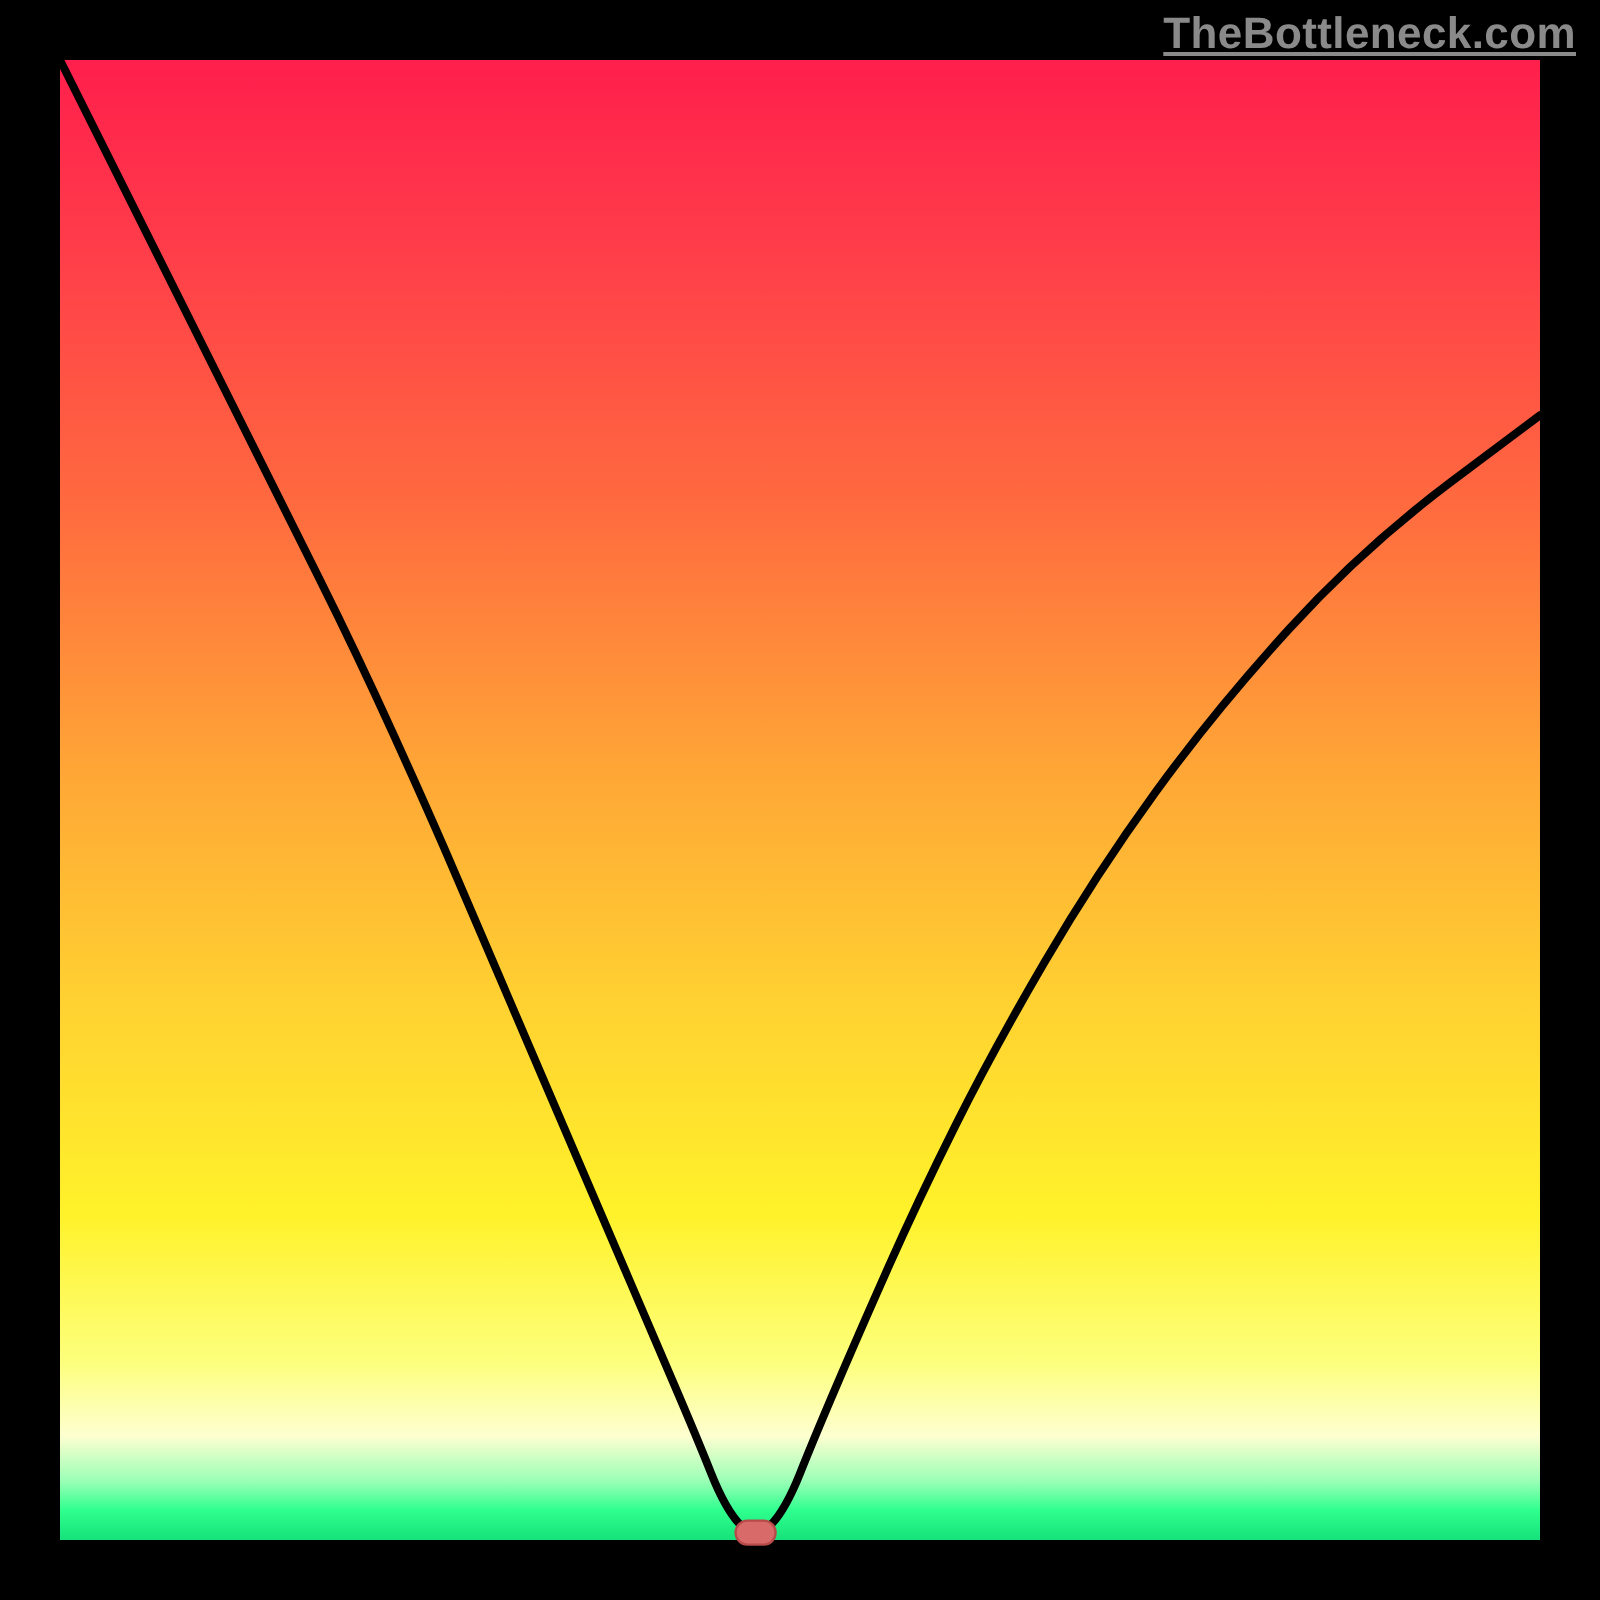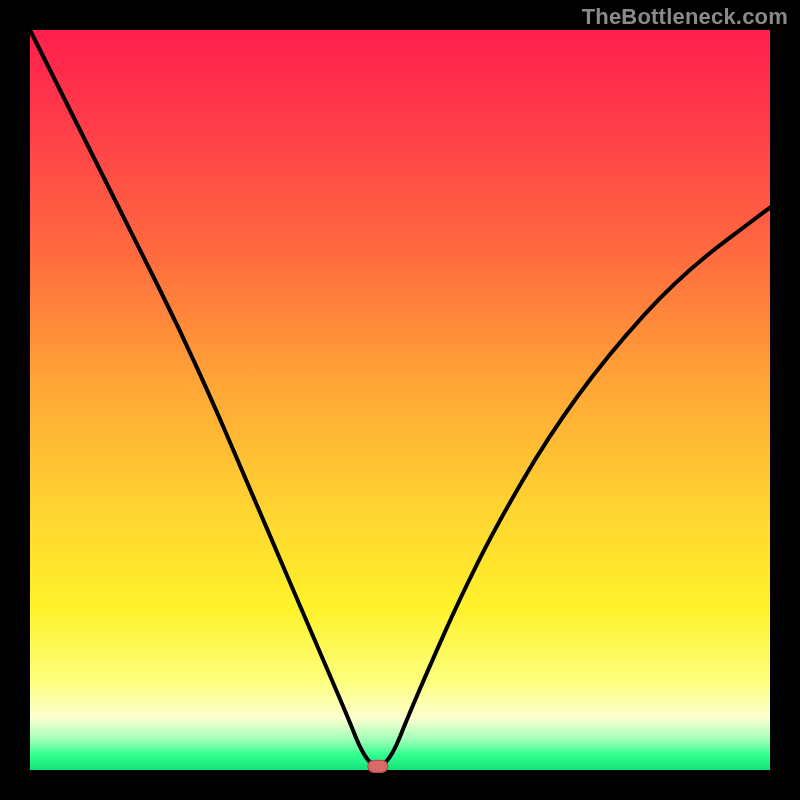--- a/index.html
+++ b/index.html
@@ -19,20 +19,21 @@
   }
   .watermark {
     position: absolute;
     top: 4px;
     right: 12px;
     color: #8a8a8a;
     font-size: 22px;
     font-weight: 600;
     letter-spacing: 0.2px;
     user-select: none;
+    text-decoration: underline;
   }
   .plot {
     position: absolute;
     left: 30px;
     top: 30px;
     width: 740px;
     height: 740px;
   }
   
   .gradient {

